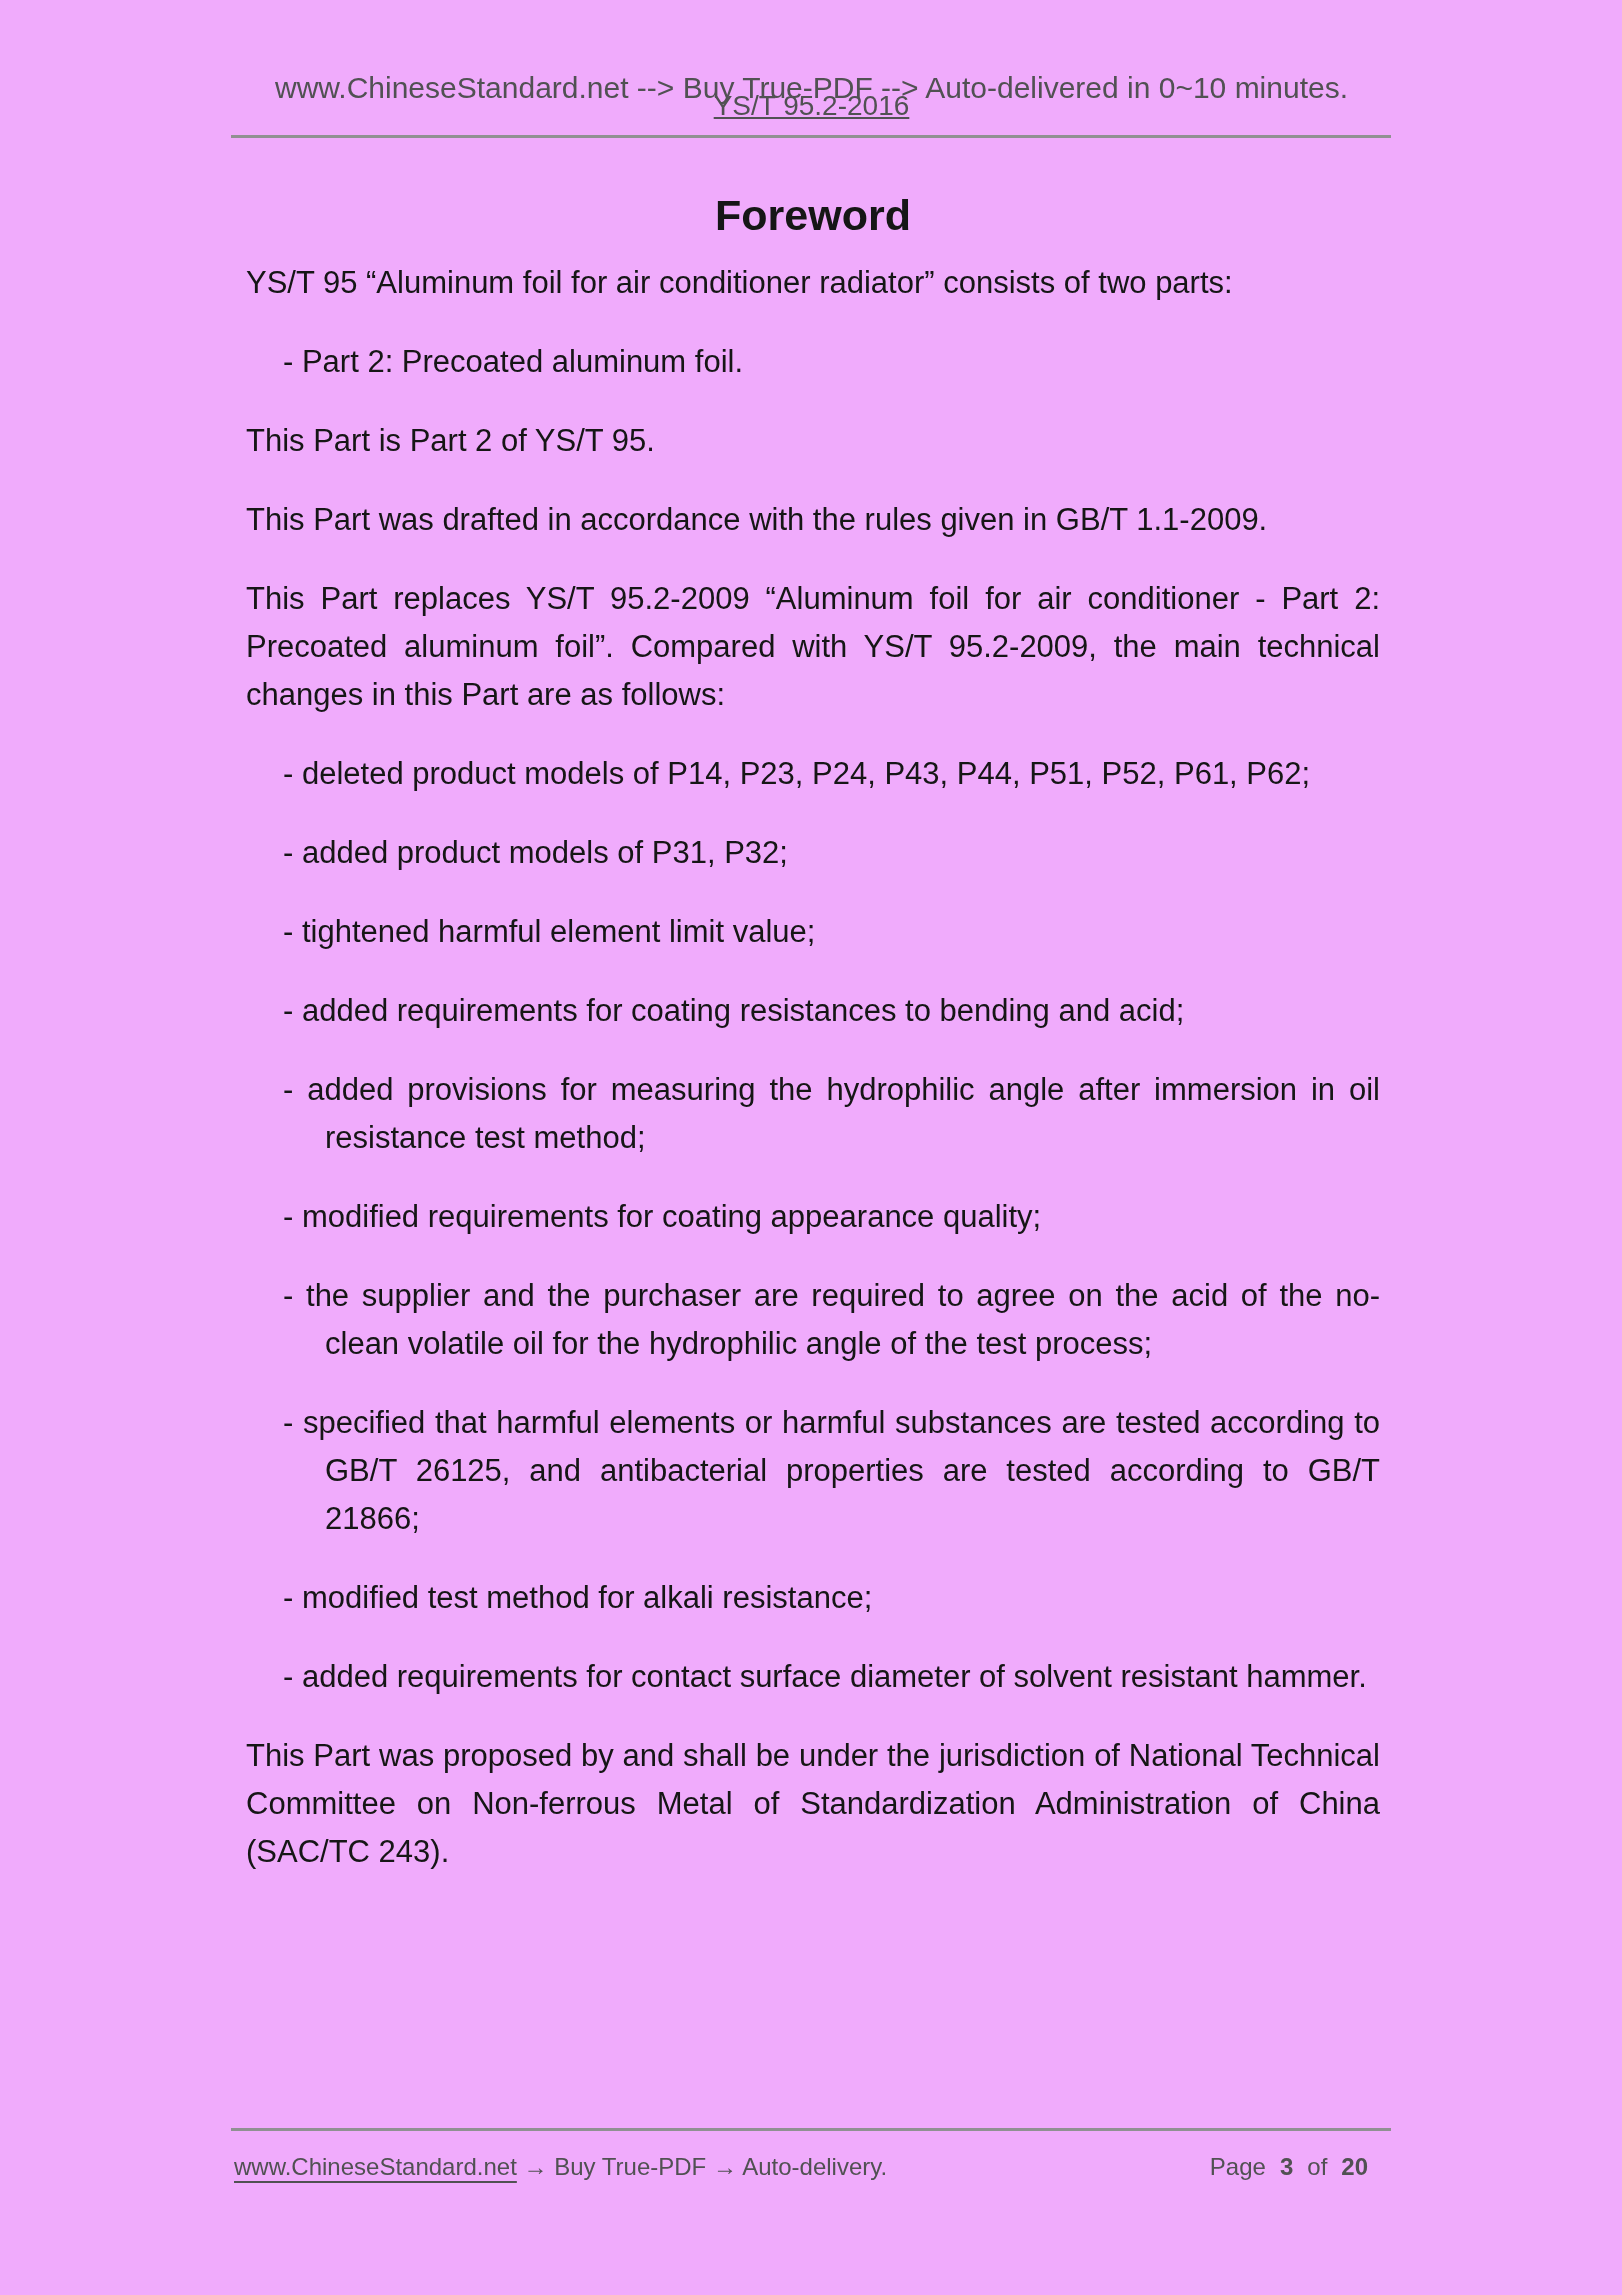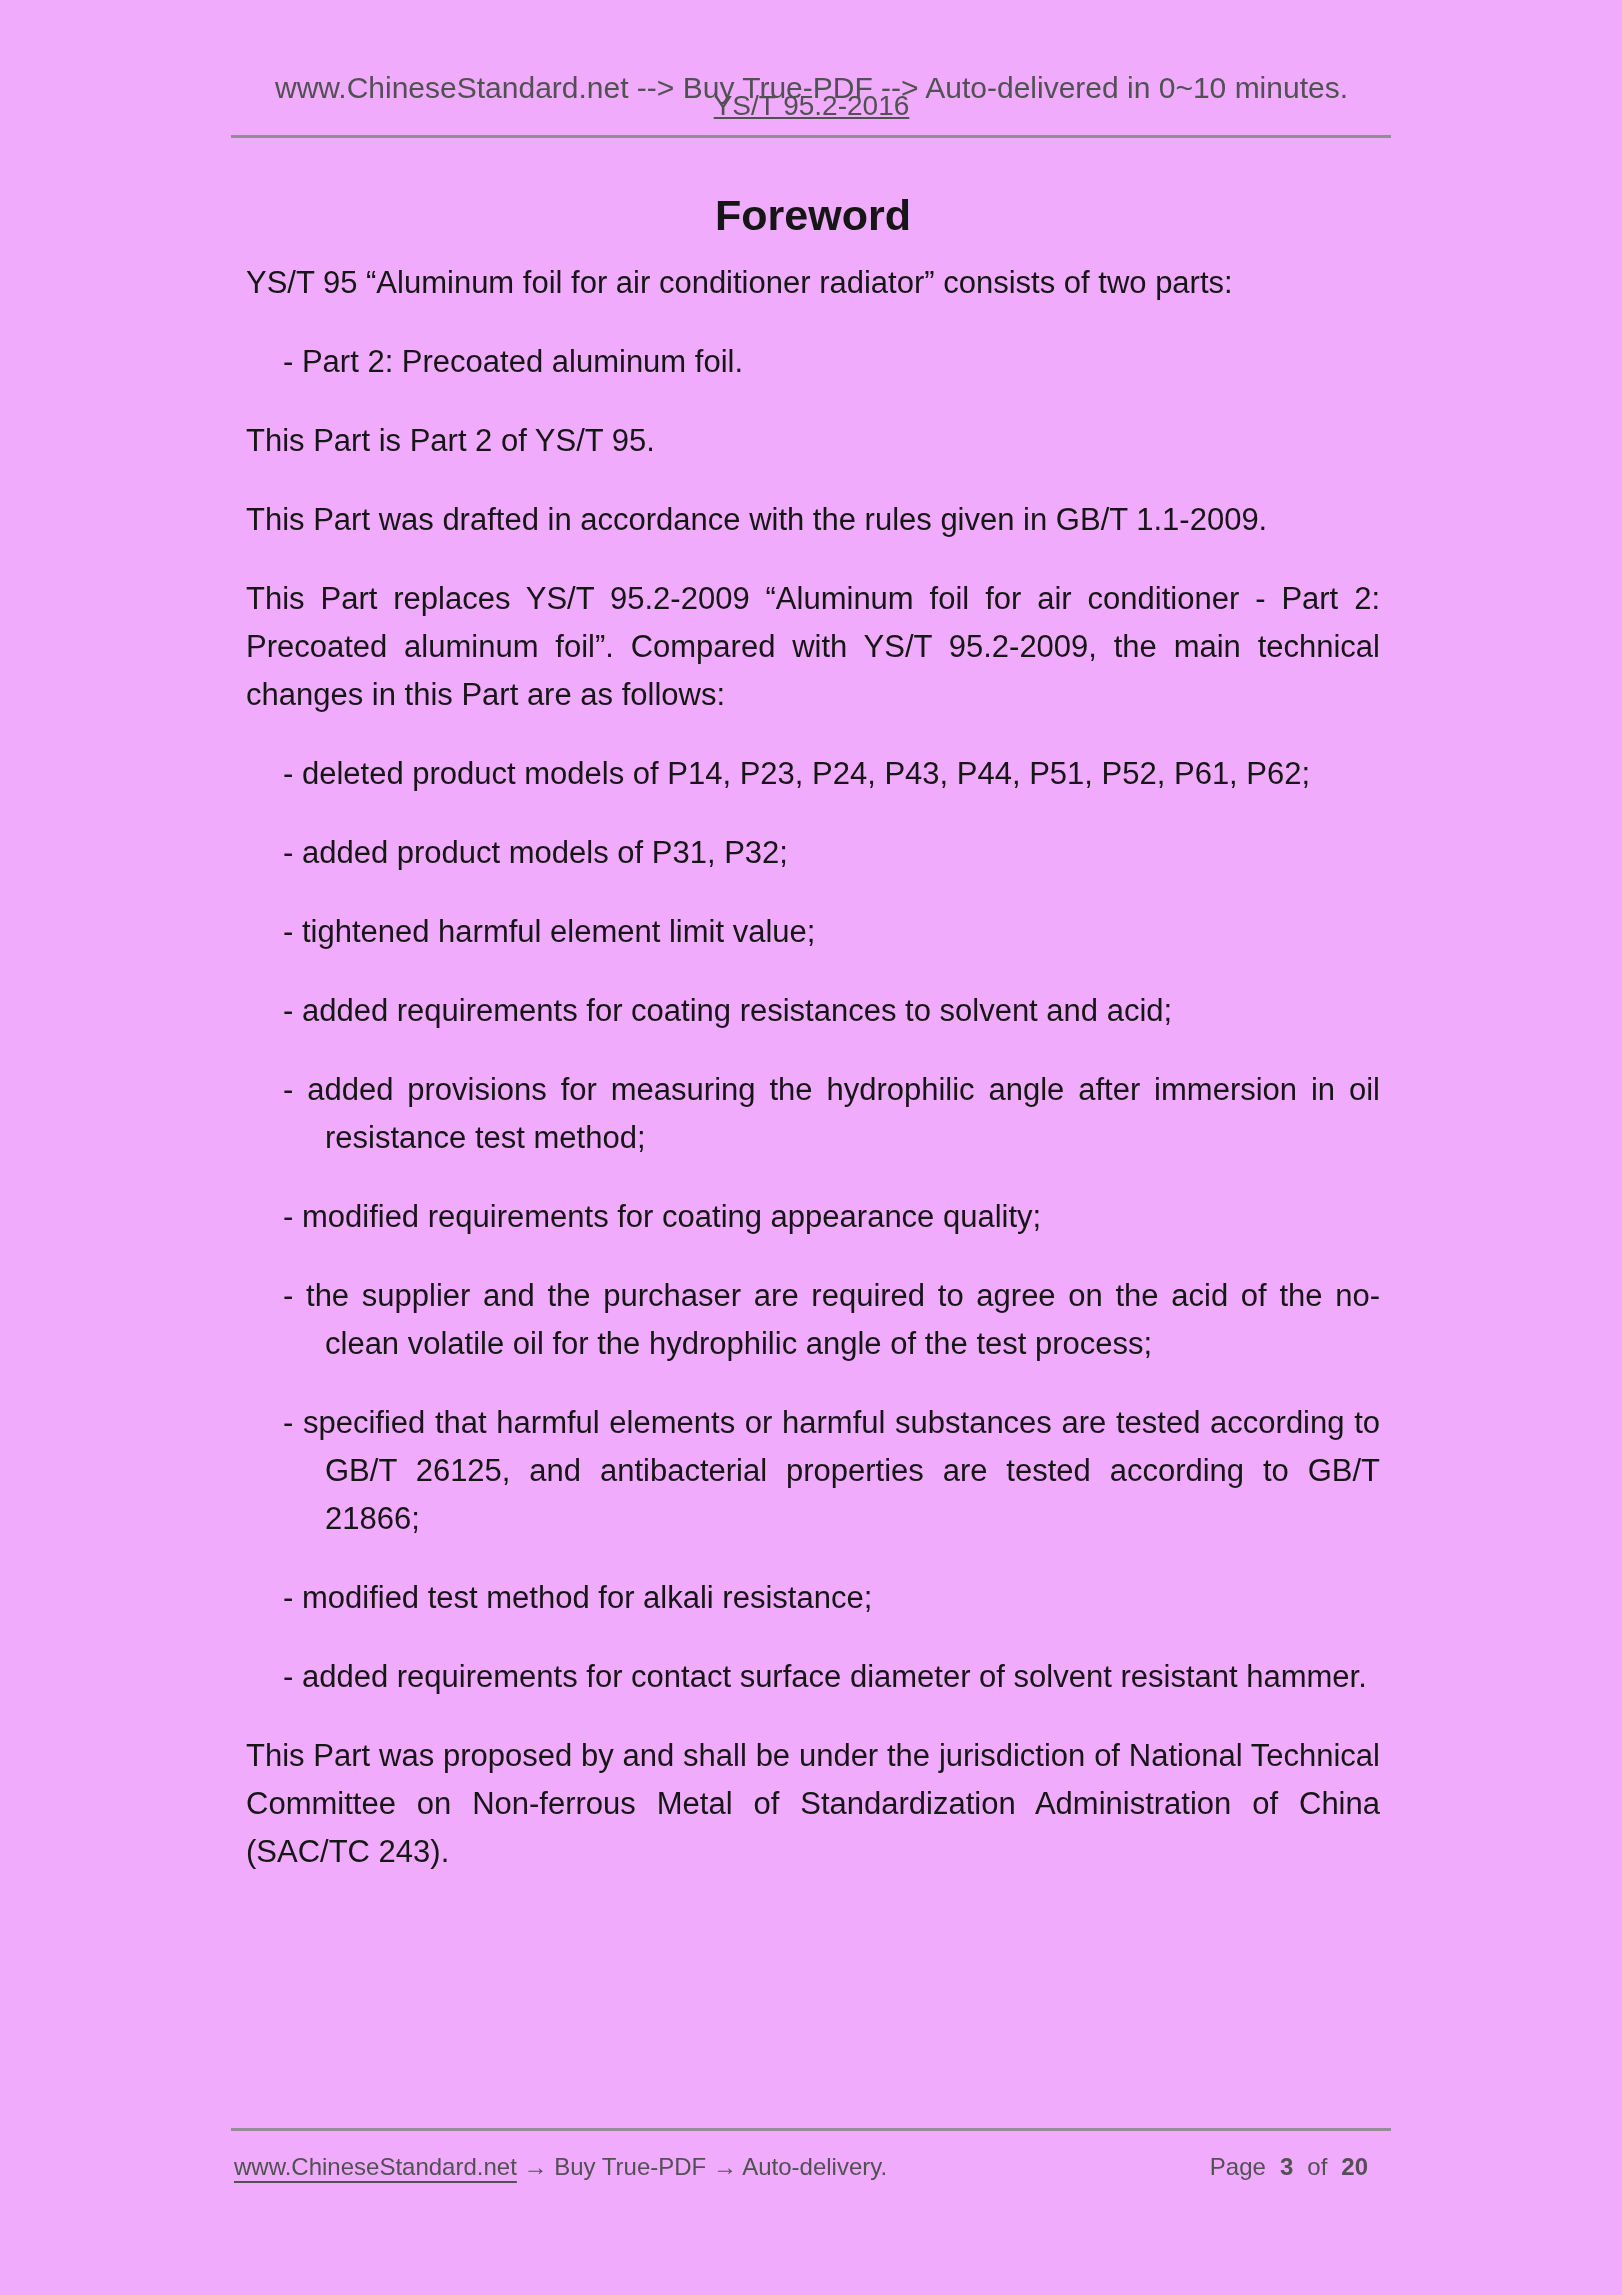--- a/index.html
+++ b/index.html
@@ -118,21 +118,21 @@
     <h1 class="doc-title">Foreword</h1>
     <div id="paragraphs">
         <p class="para">YS/T 95 “Aluminum foil for air conditioner radiator” consists of two parts:</p>
         <p class="para list">- Part 2: Precoated aluminum foil.</p>
         <p class="para">This Part is Part 2 of YS/T 95.</p>
         <p class="para">This Part was drafted in accordance with the rules given in GB/T 1.1-2009.</p>
         <p class="para">This Part replaces YS/T 95.2-2009 “Aluminum foil for air conditioner - Part 2: Precoated aluminum foil”. Compared with YS/T 95.2-2009, the main technical changes in this Part are as follows:</p>
         <p class="para list">- deleted product models of P14, P23, P24, P43, P44, P51, P52, P61, P62;</p>
         <p class="para list">- added product models of P31, P32;</p>
         <p class="para list">- tightened harmful element limit value;</p>
-        <p class="para list">- added requirements for coating resistances to solvent and acid;</p>
+        <p class="para list">- added requirements for coating resistances to bending and acid;</p>
         <p class="para list">- added provisions for measuring the hydrophilic angle after immersion in oil resistance test method;</p>
         <p class="para list">- modified requirements for coating appearance quality;</p>
         <p class="para list">- the supplier and the purchaser are required to agree on the acid of the no-clean volatile oil for the hydrophilic angle of the test process;</p>
         <p class="para list">- specified that harmful elements or harmful substances are tested according to GB/T 26125, and antibacterial properties are tested according to GB/T 21866;</p>
         <p class="para list">- modified test method for alkali resistance;</p>
         <p class="para list">- added requirements for contact surface diameter of solvent resistant hammer.</p>
         <p class="para">This Part was proposed by and shall be under the jurisdiction of National Technical Committee on Non-ferrous Metal of Standardization Administration of China (SAC/TC 243).</p>
       </div>
   </main>
 

